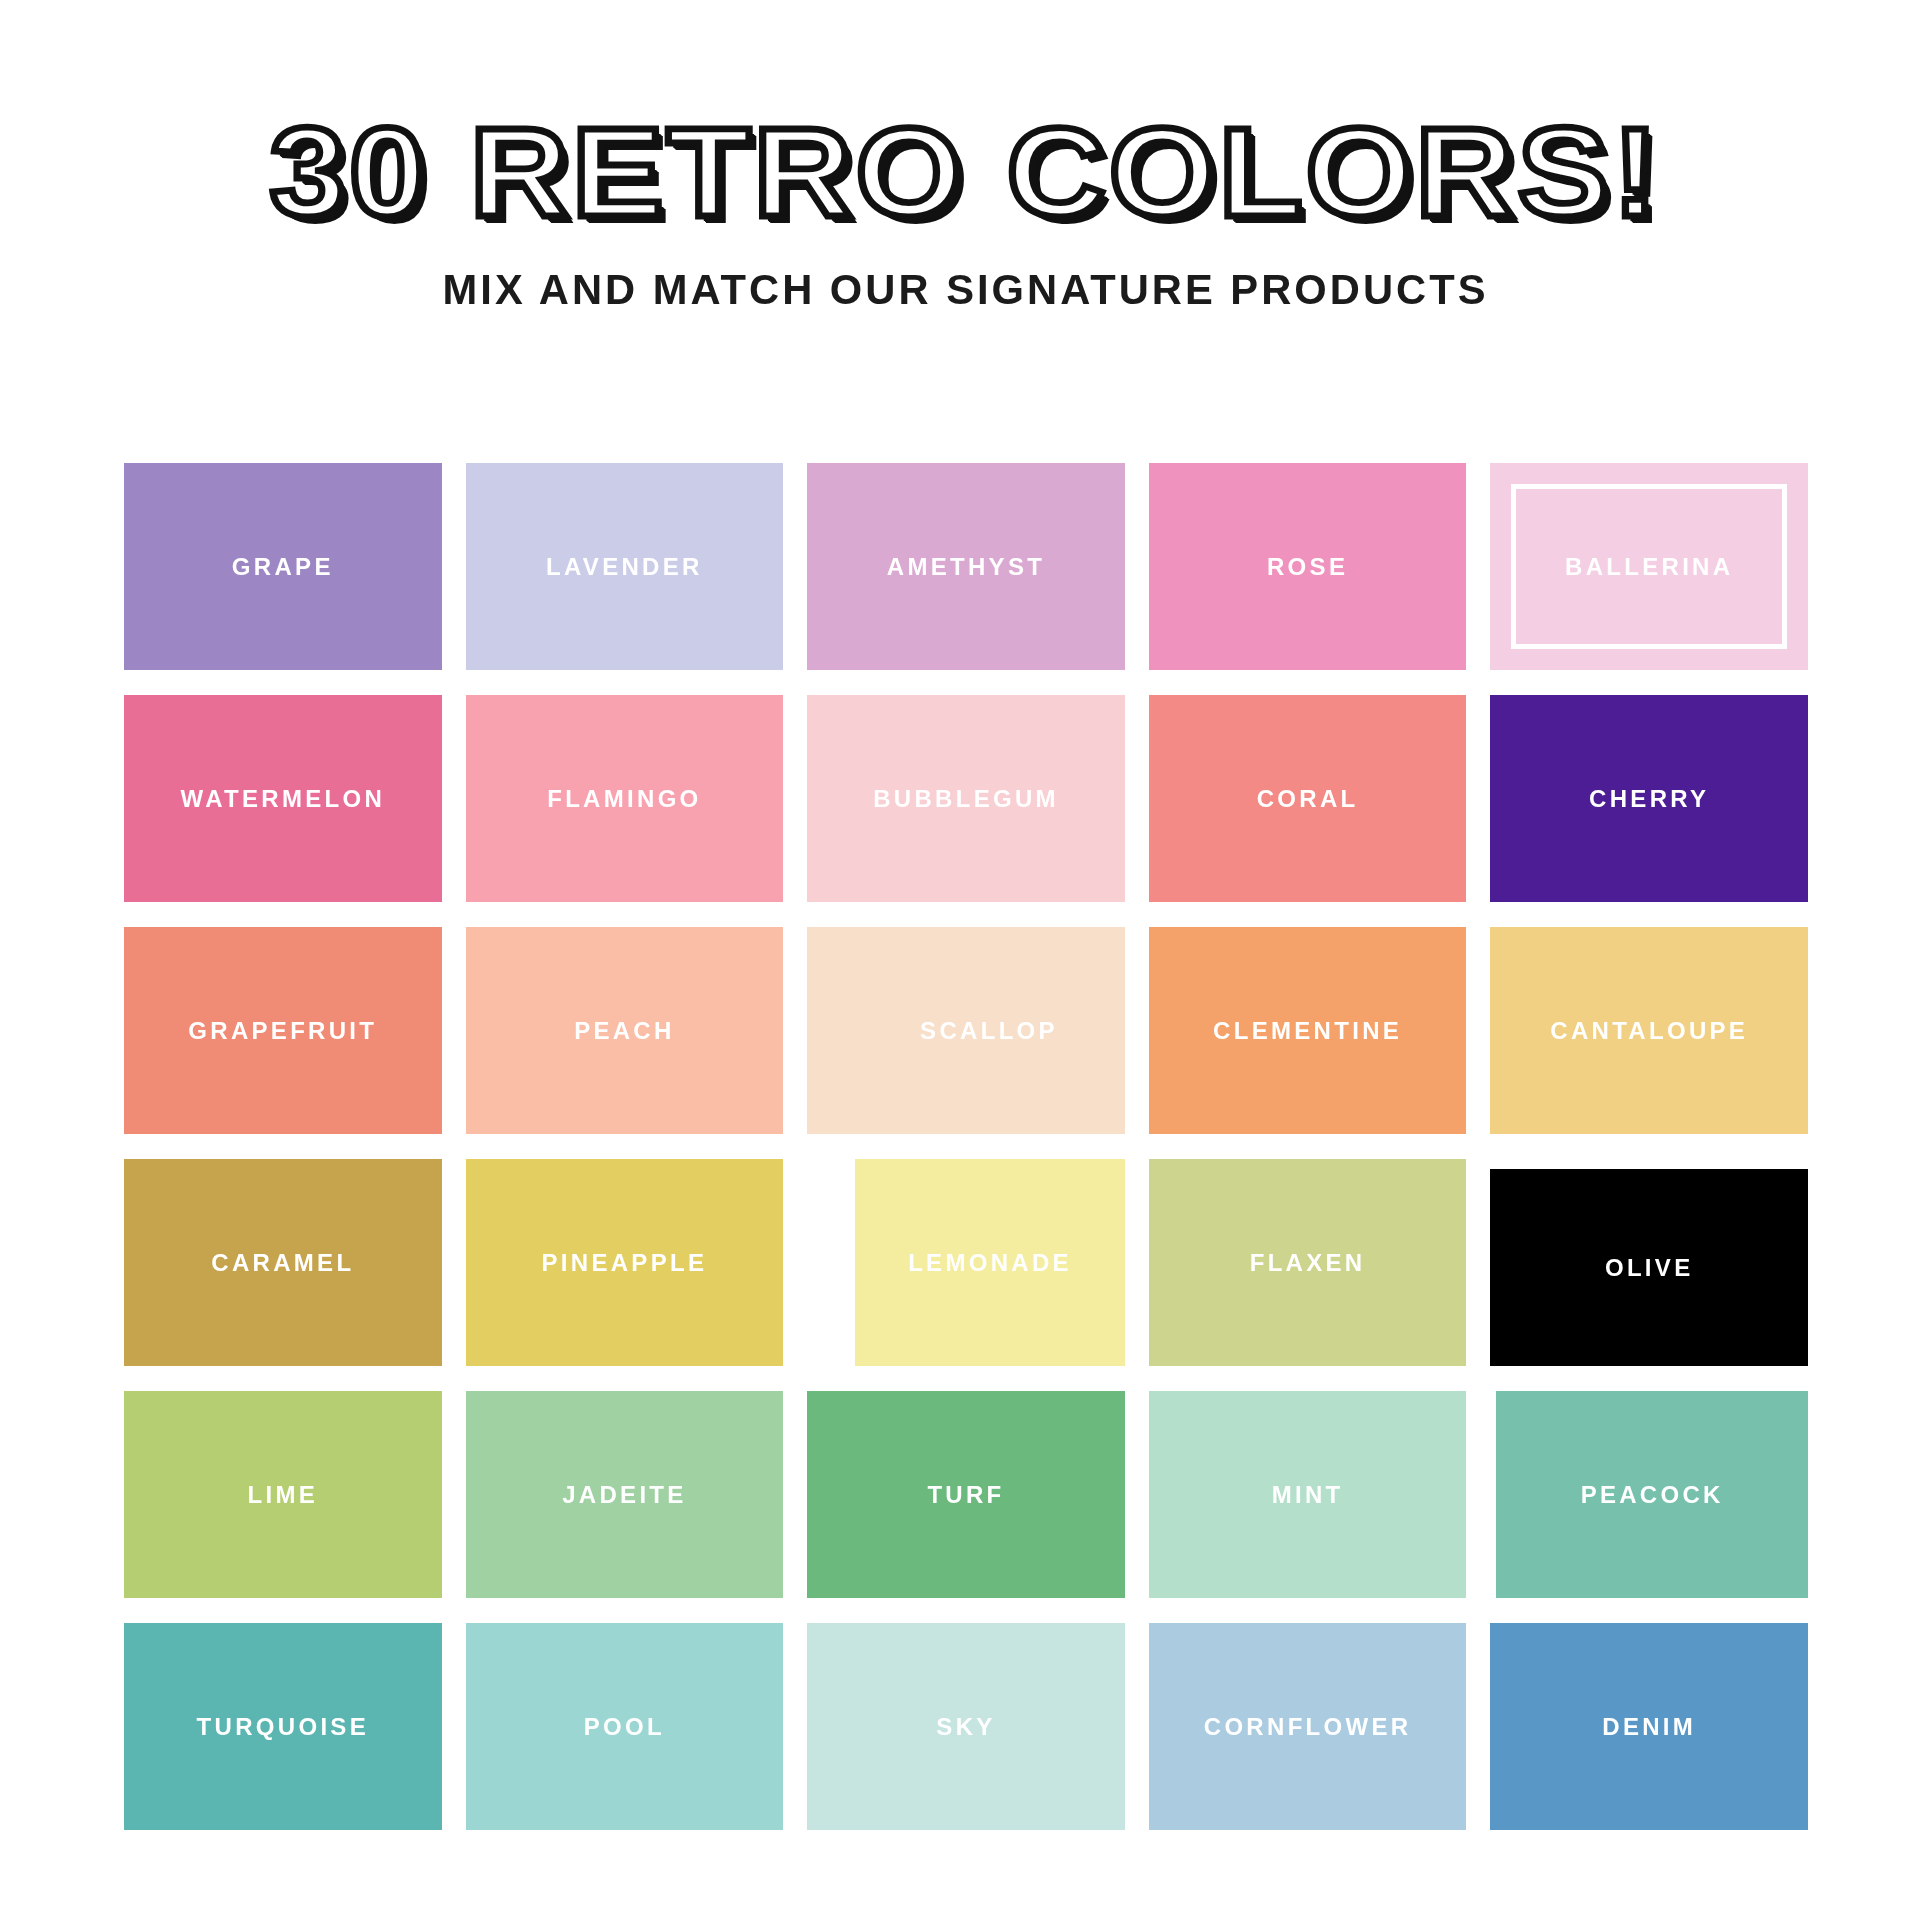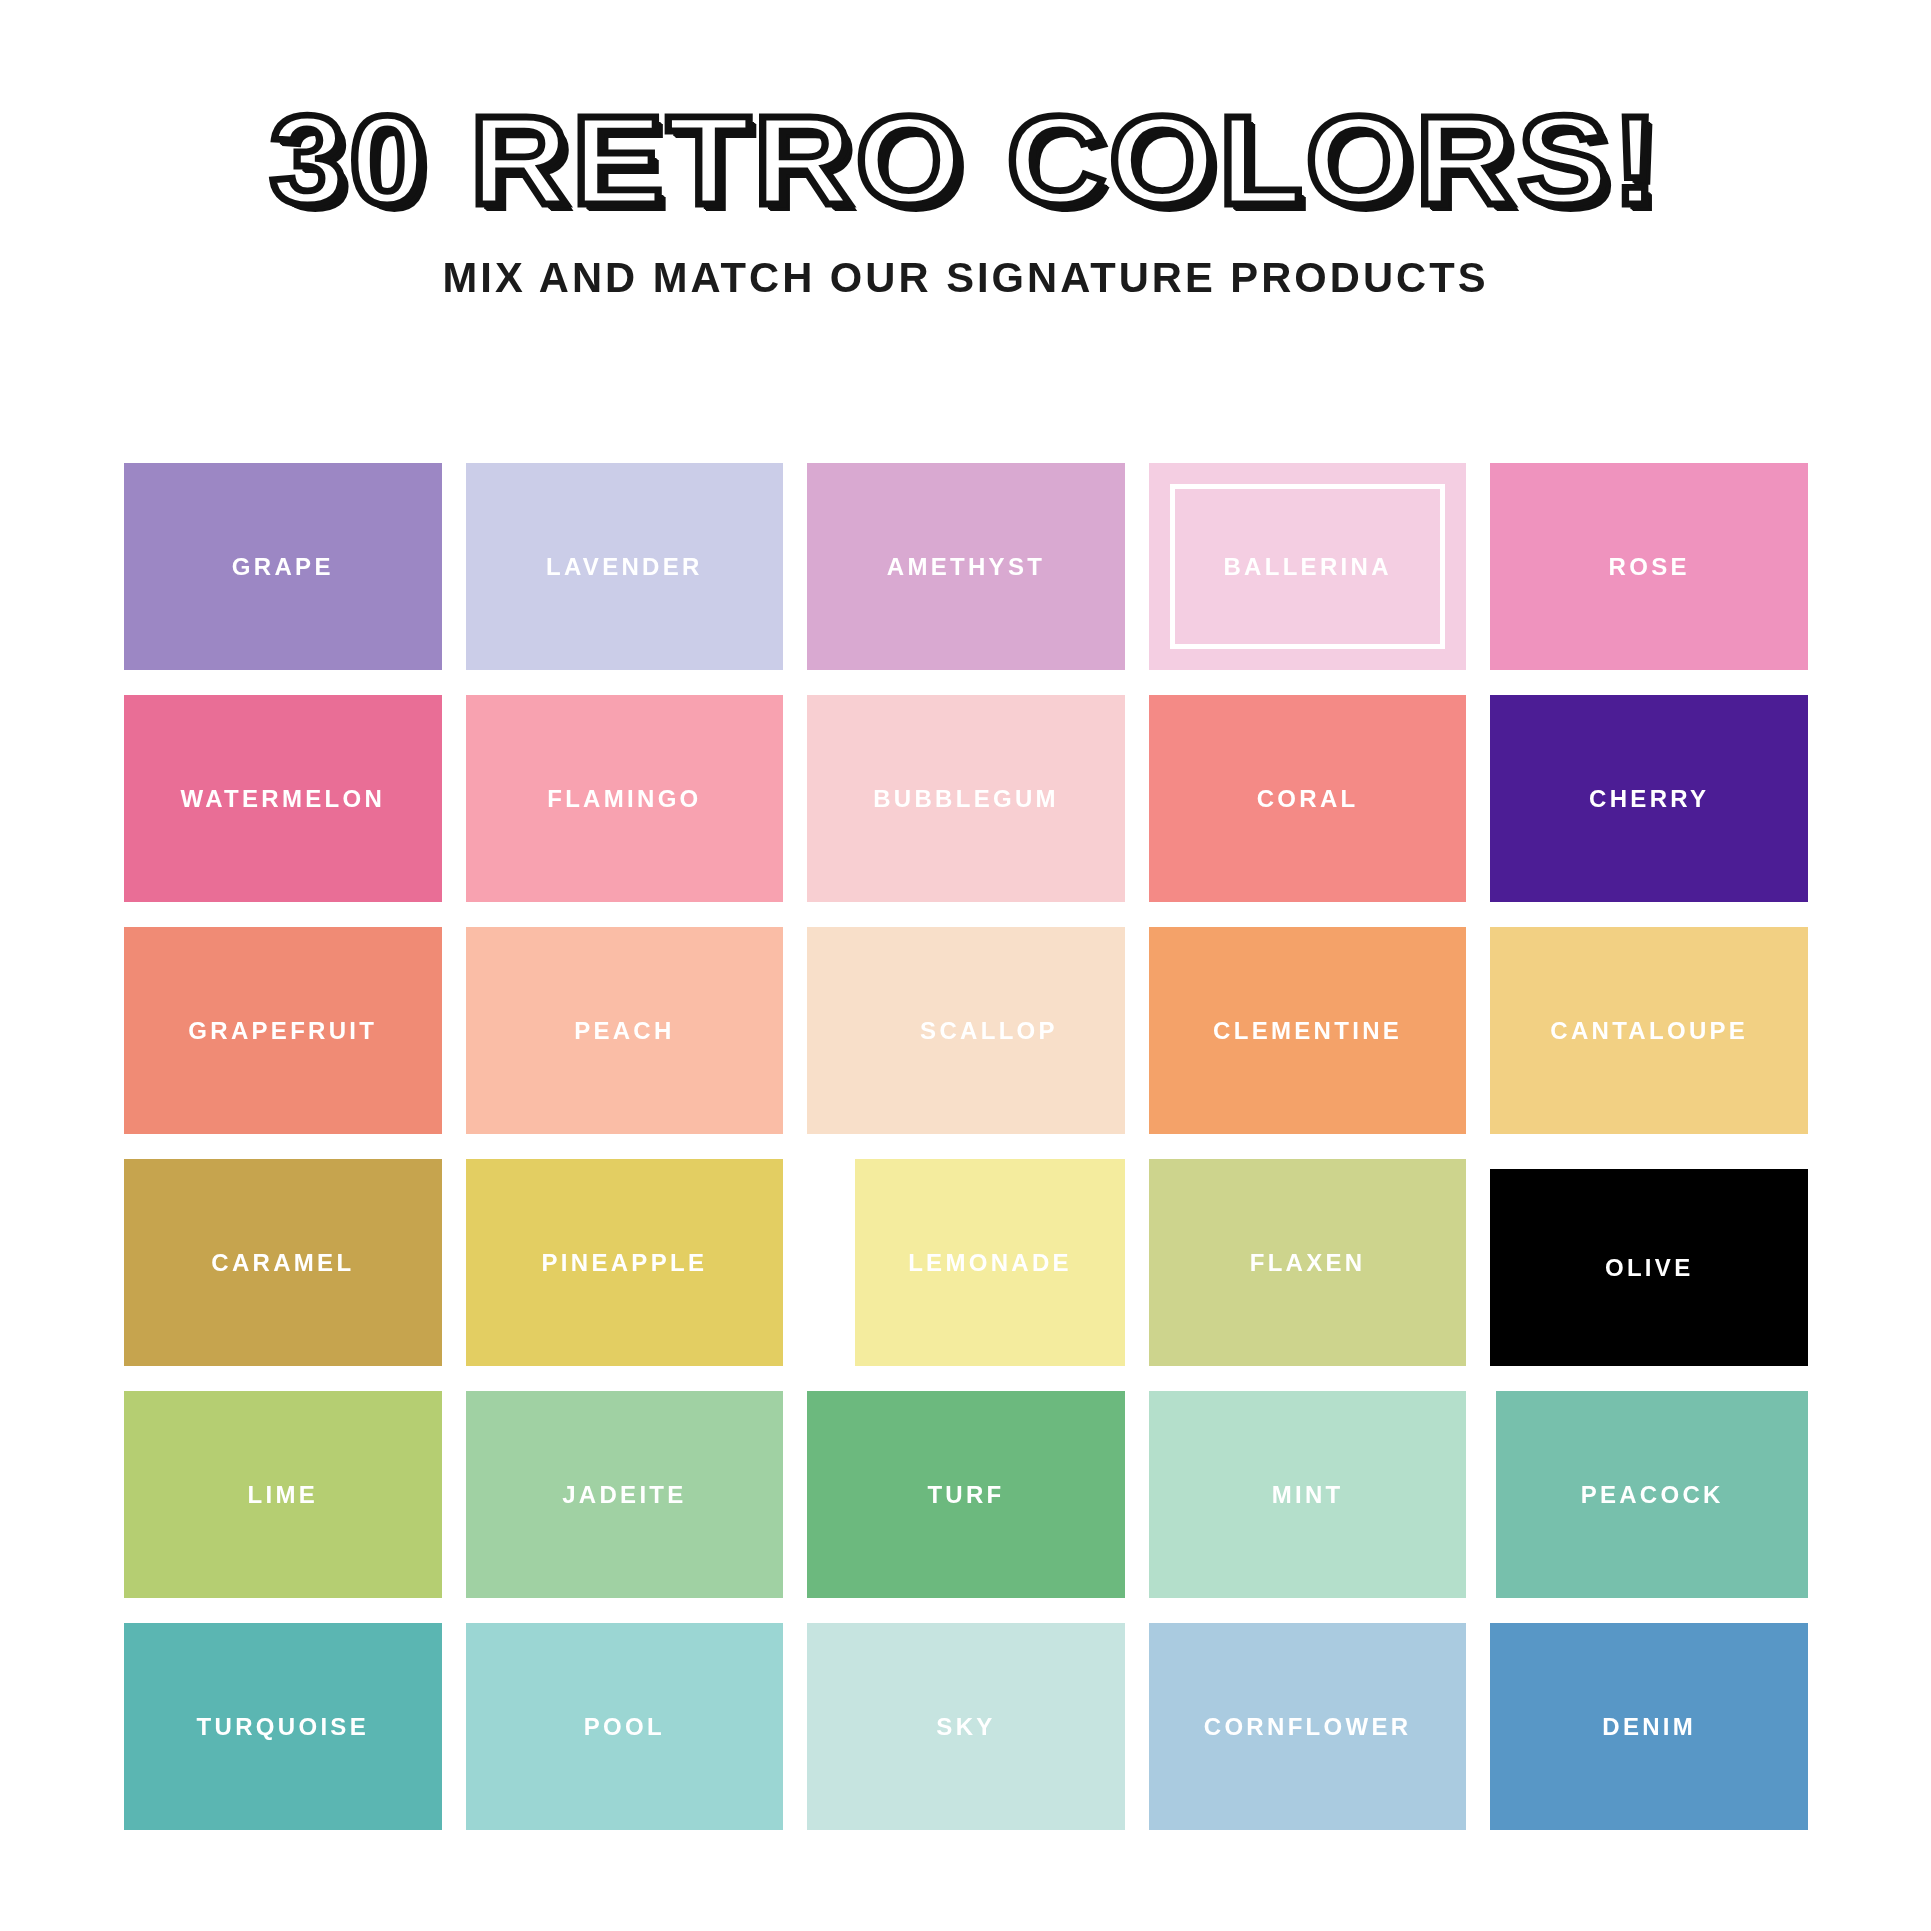--- a/index.html
+++ b/index.html
@@ -20,21 +20,21 @@
     width: 1931px;
     height: 1931px;
     background: #ffffff;
     box-sizing: border-box;
   }
 
   
   .header {
     position: absolute;
     left: 0;
-    top: 4px;
+    top: 16px;
     width: 1931px;
     text-align: center;
   }
 
   .title {
     margin: 0;
     padding-top: 93px;
     font-family: "Liberation Sans", sans-serif;
     font-size: 127px;
     font-weight: 700;
@@ -124,27 +124,27 @@
   <div class="grid" id="swatch-grid">
       <div class="swatch" style="background: rgb(156, 135, 196);">
         <span class="label">GRAPE</span>
       </div>
       <div class="swatch" style="background: rgb(203, 205, 232);">
         <span class="label">LAVENDER</span>
       </div>
       <div class="swatch" style="background: rgb(217, 169, 209);">
         <span class="label">AMETHYST</span>
       </div>
+      <div class="swatch" style="background: rgb(239, 147, 190);">
+        <span class="label">ROSE</span>
+      </div>
       <div class="swatch" style="background: rgb(244, 206, 226);">
         <div class="inner-frame"></div>
         <span class="label">BALLERINA</span>
       </div>
-      <div class="swatch" style="background: rgb(239, 147, 190);">
-        <span class="label">ROSE</span>
-      </div>
       <div class="swatch" style="background: rgb(233, 110, 150);">
         <span class="label">WATERMELON</span>
       </div>
       <div class="swatch" style="background: rgb(248, 162, 176);">
         <span class="label">FLAMINGO</span>
       </div>
       <div class="swatch" style="background: rgb(248, 207, 210);">
         <span class="label">BUBBLEGUM</span>
       </div>
       <div class="swatch" style="background: rgb(244, 138, 134);">

